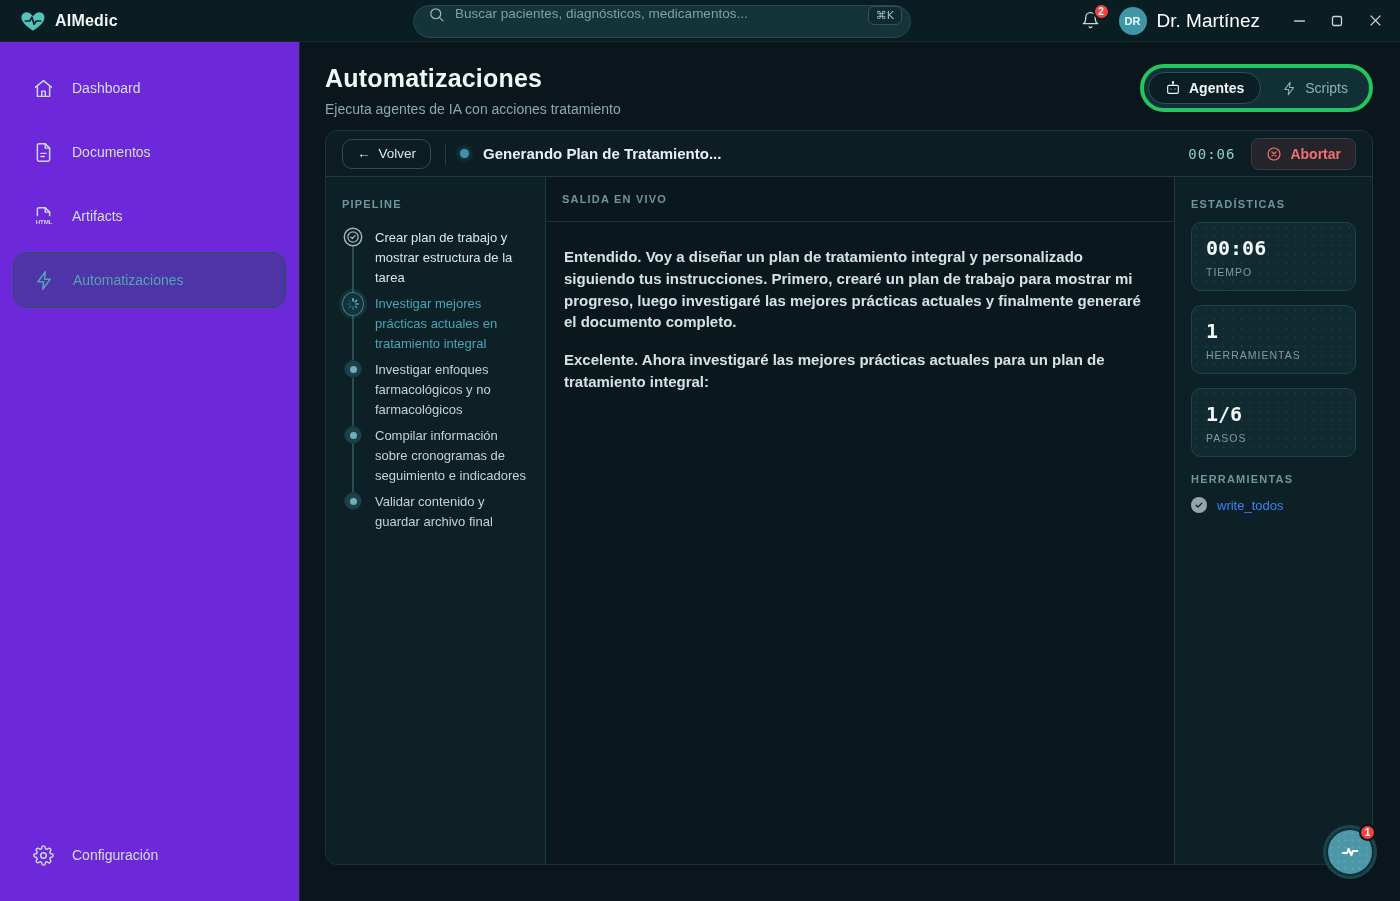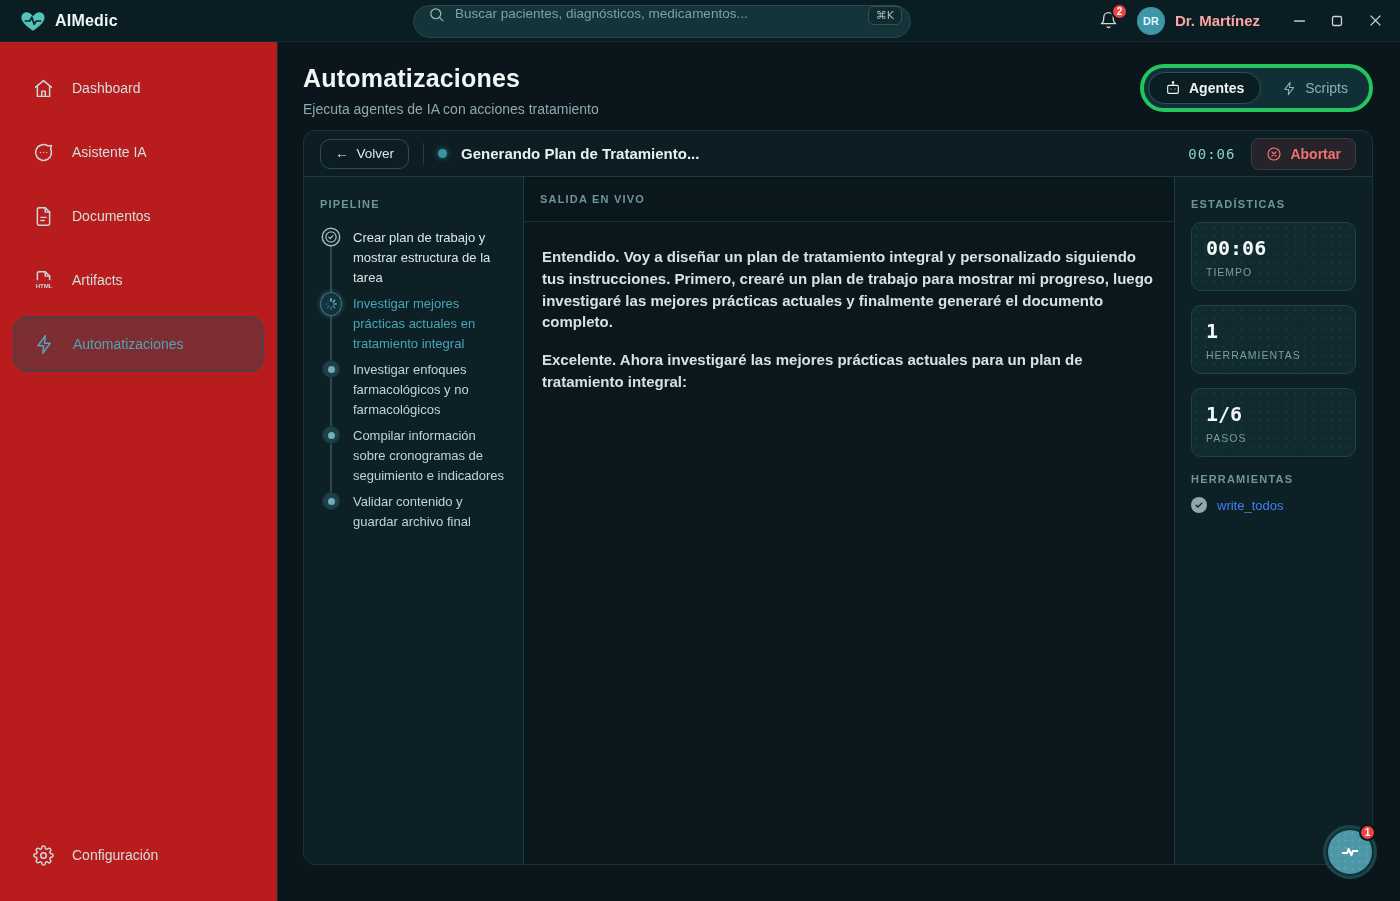--- a/index.html
+++ b/index.html
@@ -39,28 +39,28 @@
     position:absolute; top:-6px; right:-7px; min-width:17px; height:17px;
     background:#ee4444; color:#fff; font-size:10px; font-weight:700;
     border-radius:9px; display:flex; align-items:center; justify-content:center;
     border:2px solid #0a1d22; padding:0 3px;
   }
   .avatar {
     width:28px; height:28px; border-radius:50%; background:#3e96a8;
     color:#eafcff; font-size:11px; font-weight:700;
     display:flex; align-items:center; justify-content:center;
   }
-  .username { font-size:15px; font-weight:700; color:#fca5a5; margin-left:-6px; }
+  .username { font-size:19px; font-weight:400; color:#ffffff; margin-left:-6px; }
   .win-controls { display:flex; align-items:center; gap:24px; margin-left:16px; }
   .win-btn { width:14px; height:14px; display:flex; align-items:center; justify-content:center; cursor:pointer; color:#cbd8da; }
 
   
   .shell { display:flex; height:859px; }
   .sidebar {
-    width:278px; background:#b91c1c; border-right:1px solid #123036;
+    width:300px; background:#6d28d9; border-right:1px solid #123036;
     padding-top:18px; position:relative; flex-shrink:0;
   }
   .nav-item {
     height:56px; margin:0 13px 8px 13px; border-radius:14px;
     display:flex; align-items:center; gap:18px; padding-left:19px;
     cursor:pointer; color:#d2dfe1; font-size:14px;
   }
   .nav-item .nicon { width:22px; height:22px; display:flex; align-items:center; justify-content:center; }
   .nav-item.active {
     background:rgba(30,74,84,.38);
@@ -232,31 +232,20 @@
   <nav class="sidebar">
     <div class="nav-item">
       <span class="nicon">
         <svg class="ic" width="21" height="21" viewBox="0 0 24 24">
             <path d="M3 10.5 12 3l9 7.5"></path>
             <path d="M5 9.5V21h14V9.5"></path>
             <path d="M10 21v-6h4v6"></path>
           </svg>
       </span>
       <span>Dashboard</span>
-    </div>
-    <div class="nav-item">
-      <span class="nicon">
-        <svg class="ic" width="21" height="21" viewBox="0 0 24 24">
-            <path d="M21 12a9 9 0 1 1-4-7.5L21 4l-.8 4A9 9 0 0 1 21 12z"></path>
-            <circle cx="8.5" cy="12" r=".8" fill="#cbd8da" stroke="none"></circle>
-            <circle cx="12" cy="12" r=".8" fill="#cbd8da" stroke="none"></circle>
-            <circle cx="15.5" cy="12" r=".8" fill="#cbd8da" stroke="none"></circle>
-          </svg>
-      </span>
-      <span>Asistente IA</span>
     </div>
     <div class="nav-item">
       <span class="nicon">
         <svg class="ic" width="21" height="21" viewBox="0 0 24 24">
             <path d="M14 2H7a2 2 0 0 0-2 2v16a2 2 0 0 0 2 2h10a2 2 0 0 0 2-2V7z"></path>
             <path d="M14 2v5h5"></path>
             <line x1="9" y1="13" x2="15" y2="13"></line>
             <line x1="9" y1="16.5" x2="13" y2="16.5"></line>
           </svg>
       </span>

